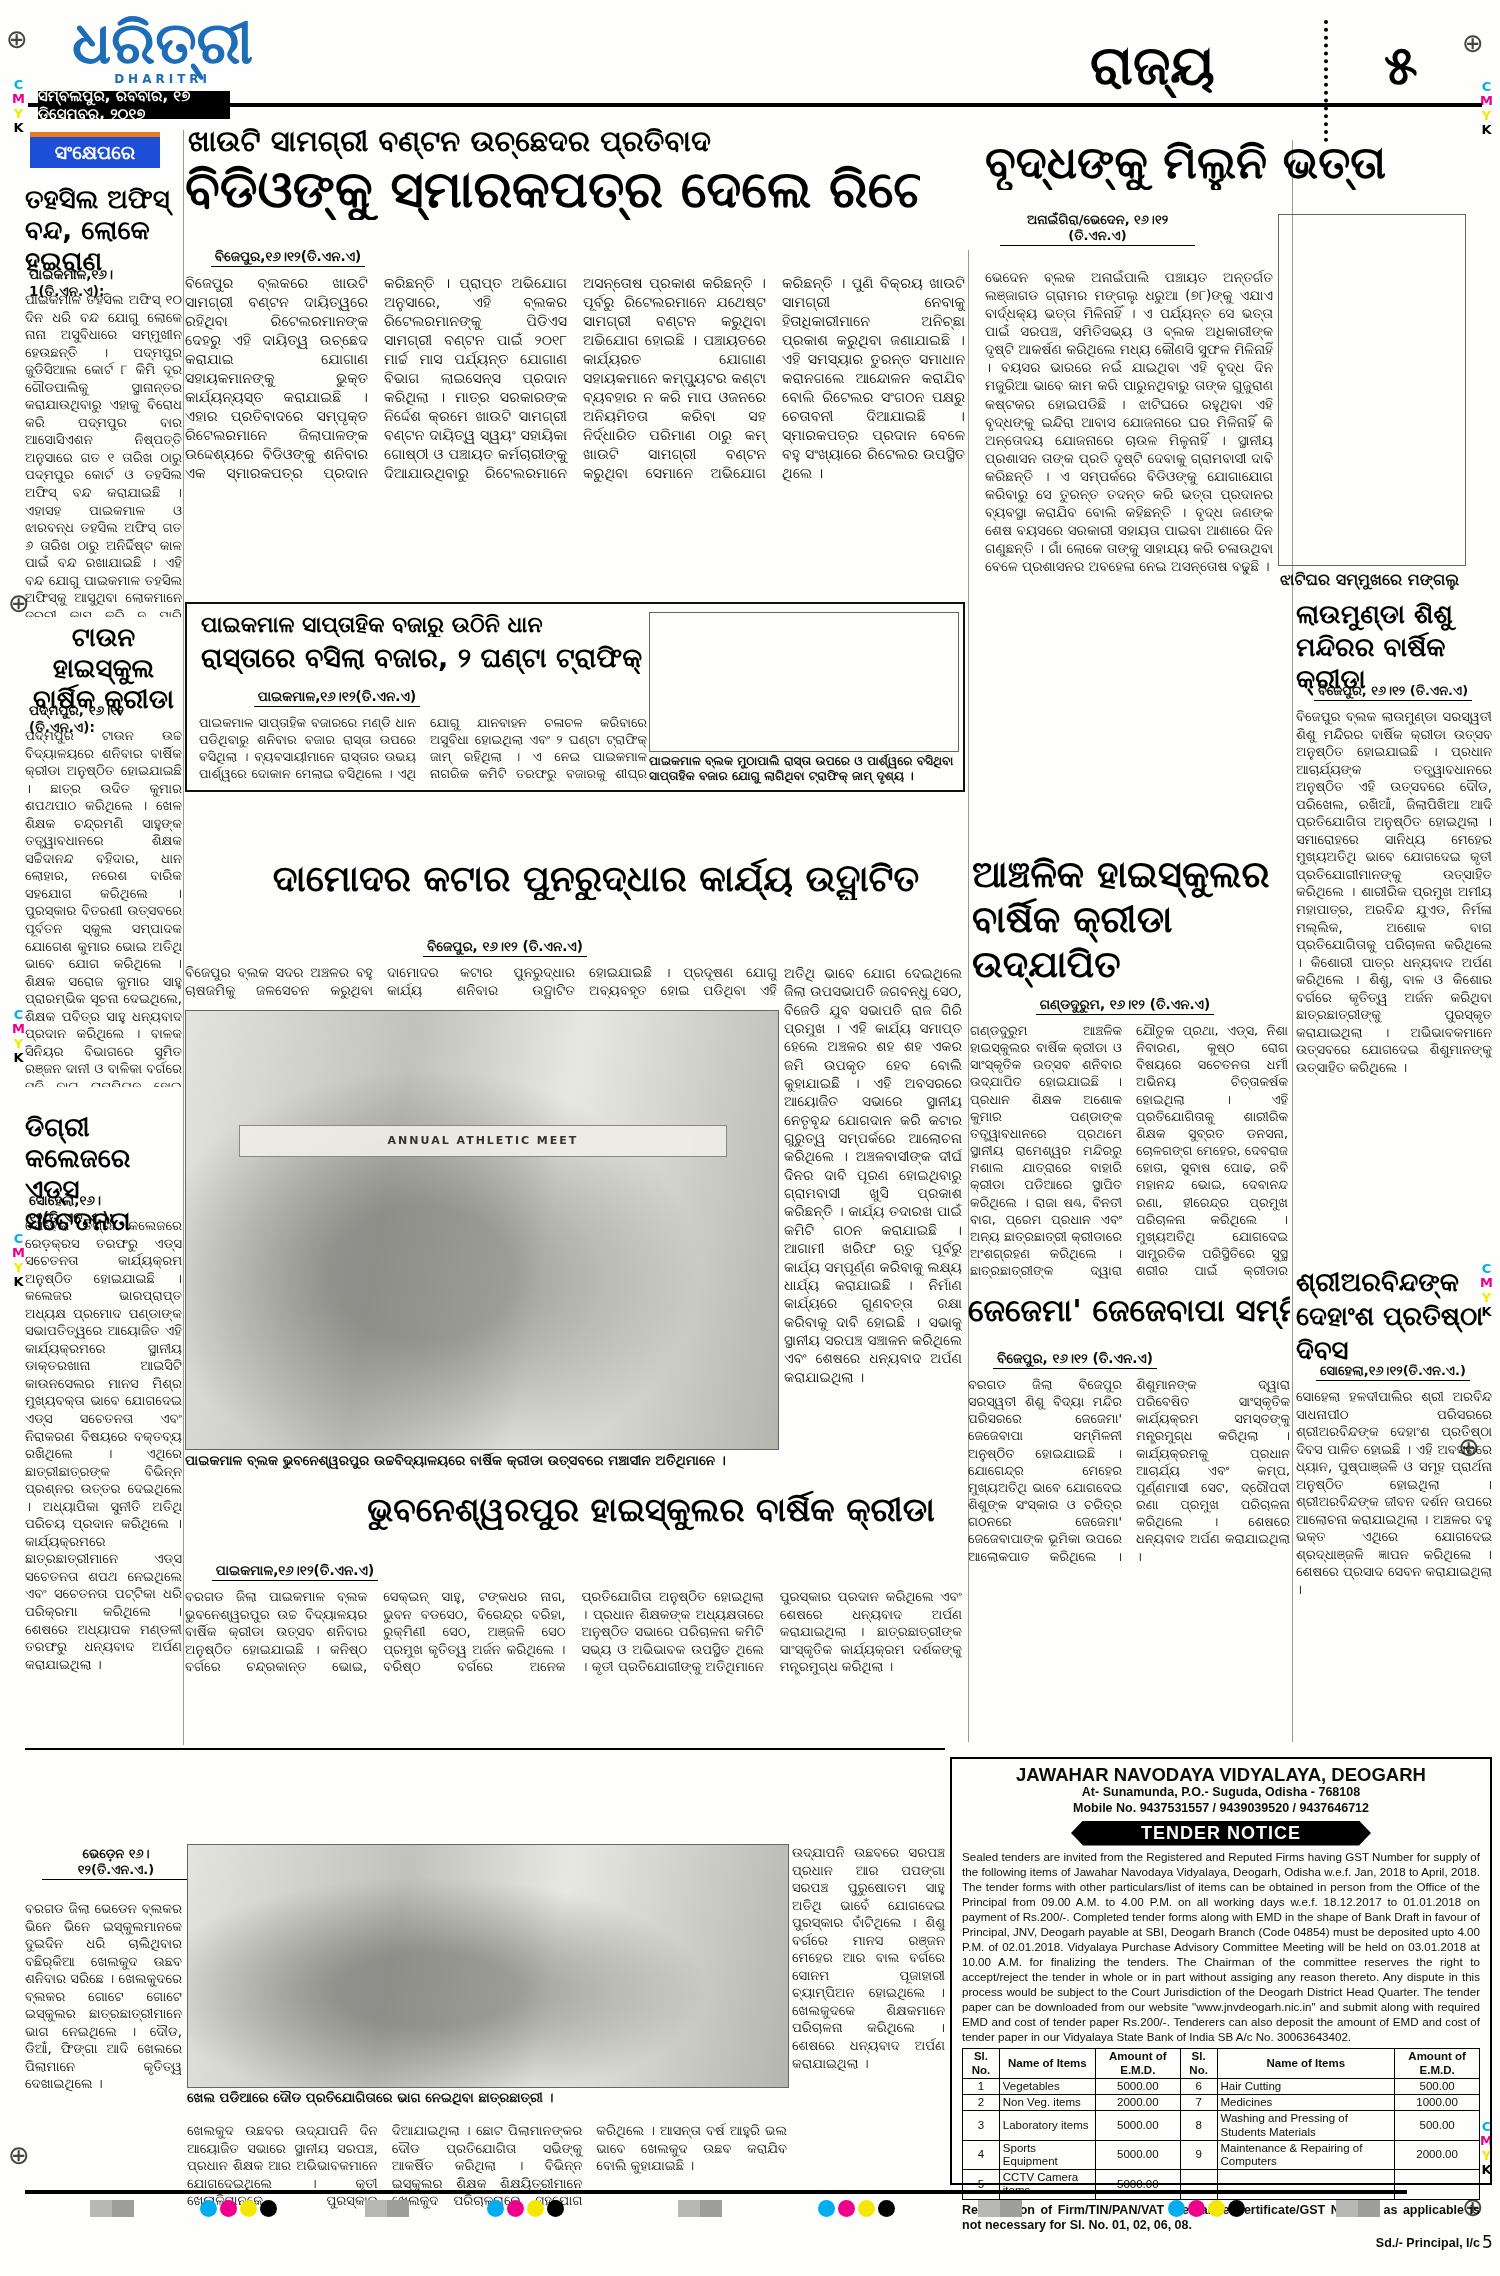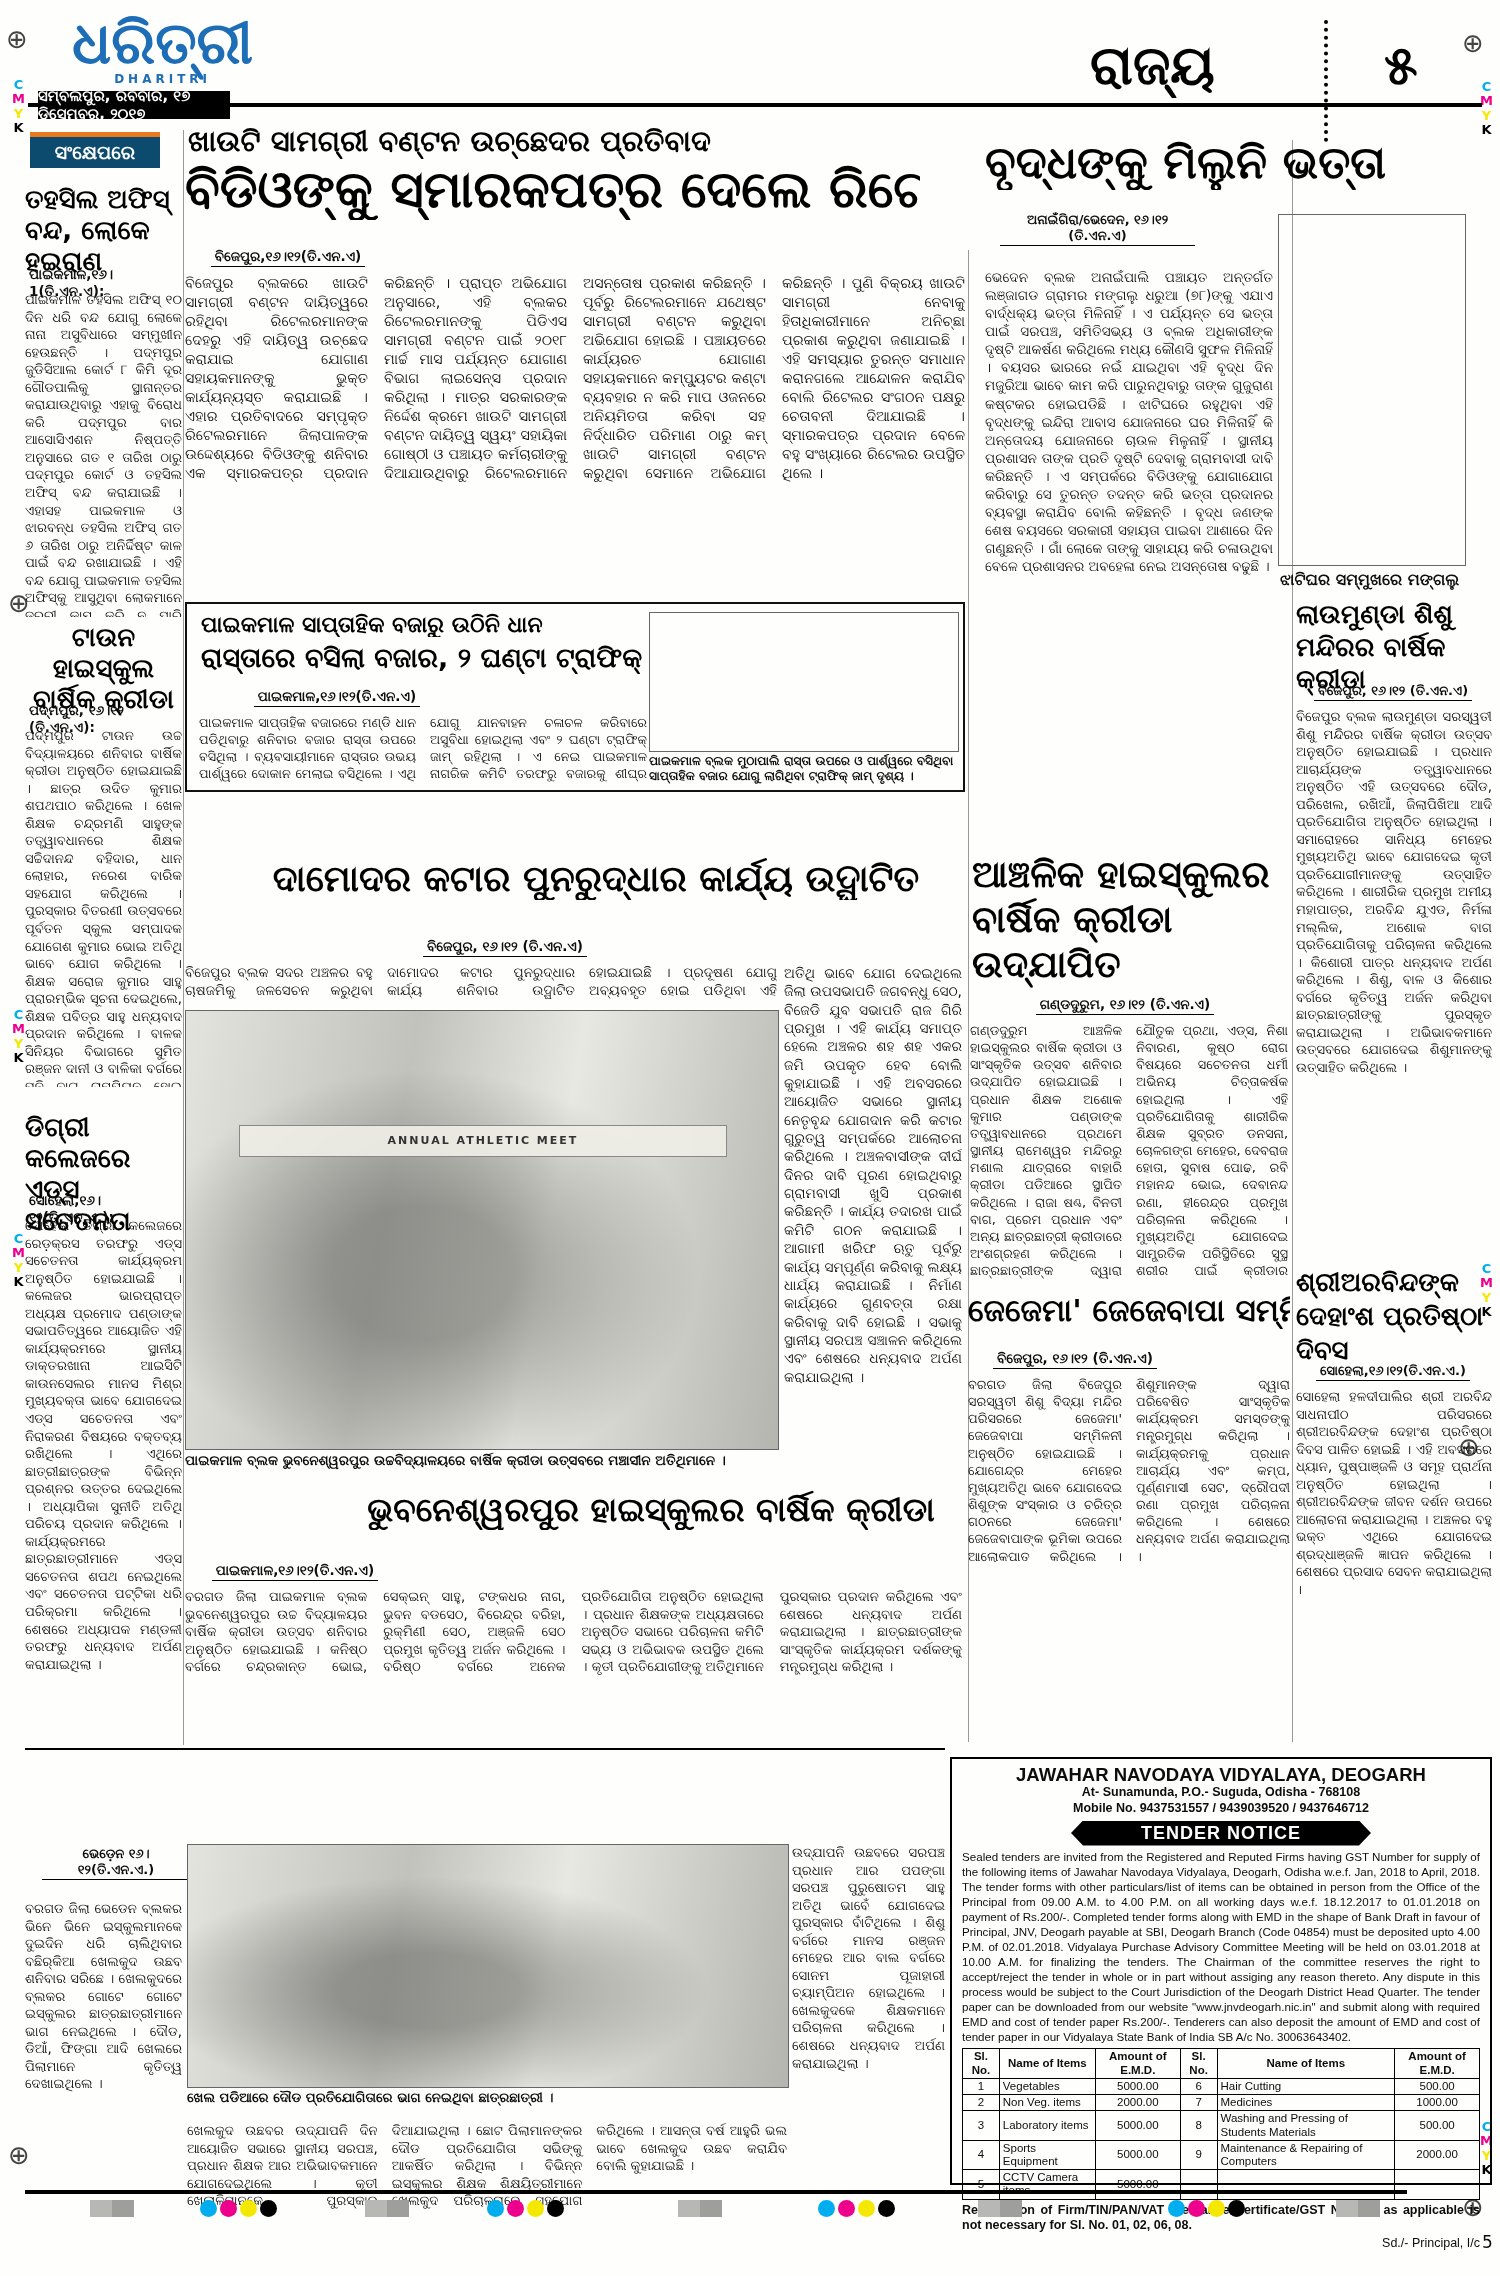--- a/index.html
+++ b/index.html
@@ -29,36 +29,36 @@
   .cmyk{font-size:13px;font-weight:bold;line-height:1.1;text-align:center;}
   .cmyk .c{color:#00AEEF;display:block;}
   .cmyk .m{color:#EC008C;display:block;}
   .cmyk .y{color:#F5E800;display:block;}
   .cmyk .k{color:#000;display:block;}
   .cross{color:#444;font-size:26px;font-weight:normal;}
   .masthead-logo{font-size:58px;font-weight:bold;color:#1d6eb7;line-height:1;}
   .masthead-sub{font-size:12px;font-weight:bold;color:#1d6eb7;letter-spacing:4px;text-align:center;}
   .datebar{background:#000;color:#fff;font-weight:bold;font-size:15px;
            display:flex;align-items:center;justify-content:center;}
-  .brief-red{background:#0c4a6e;color:#fff;font-weight:bold;font-size:19px;
+  .brief-red{background:#1d4ed8;color:#fff;font-weight:bold;font-size:19px;
              display:flex;align-items:center;justify-content:center;}
   .tender-box{border:2.5px solid #000;padding:6px 10px;box-sizing:border-box;
               font-family:"Liberation Sans",sans-serif;}
   .tender-org{font-size:18.5px;font-weight:bold;text-align:center;line-height:1.1;}
   .tender-sub{font-size:12.5px;font-weight:bold;text-align:center;line-height:1.25;}
   .tender-ribbon{width:300px;height:25px;margin:4px auto 3px;background:#000;color:#fff;
                  font-size:18px;font-weight:bold;letter-spacing:1px;display:flex;align-items:center;
                  justify-content:center;clip-path:polygon(0 50%,4% 0,96% 0,100% 50%,96% 100%,4% 100%);}
   .tender-body{font-size:11.6px;line-height:1.3;text-align:justify;}
   .tender-table{width:100%;border-collapse:collapse;margin-top:4px;font-size:11.5px;line-height:1.15;}
   .tender-table th,.tender-table td{border:1px solid #000;padding:1px 3px;}
   .tender-table th{text-align:center;font-weight:bold;}
   .td-c{text-align:center;}
   .tender-note{font-size:12.5px;font-weight:bold;line-height:1.25;margin-top:3px;text-align:justify;}
-  .tender-sig{font-size:12.5px;font-weight:normal;text-align:right;margin-top:2px;}
+  .tender-sig{font-size:12.5px;font-weight:bold;text-align:right;margin-top:2px;}
   .dot{width:17px;height:17px;border-radius:50%;display:inline-block;margin-right:3px;}
   .sq{width:22px;height:17px;display:inline-block;}
   .stage-banner{position:absolute;left:9%;top:26%;width:82%;height:30px;background:rgba(238,238,230,.92);
                 border:1px solid #888;display:flex;align-items:center;justify-content:center;
                 font-size:11px;font-weight:bold;letter-spacing:2px;color:#333;}
 </style>
 </head>
 <body>
 
 <div class="page">

